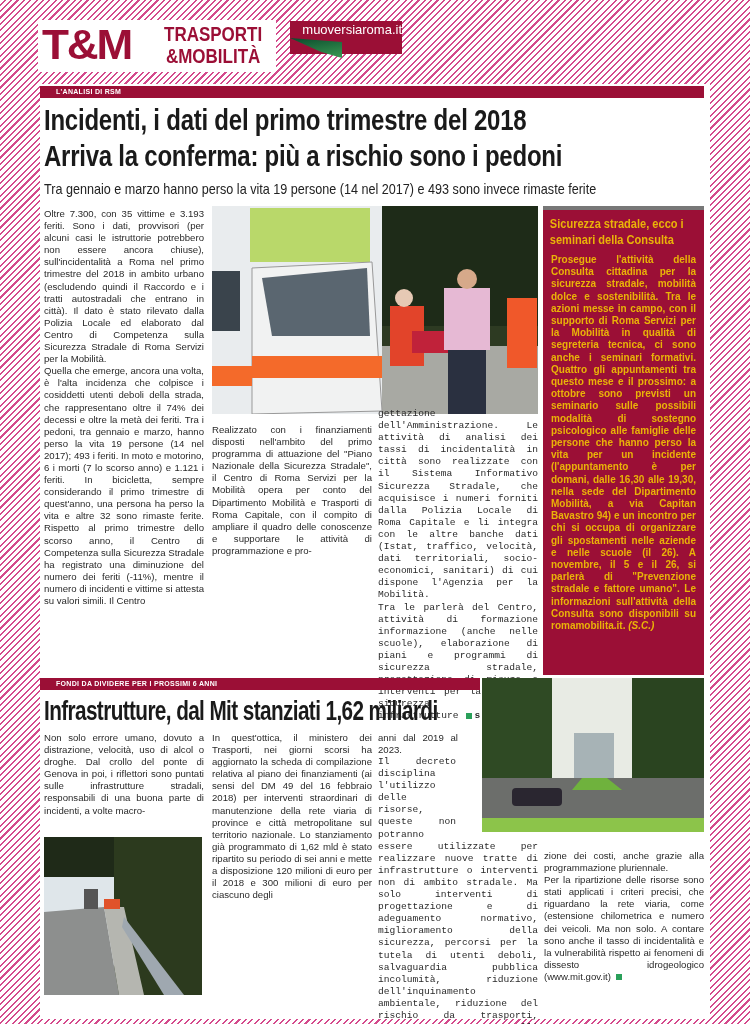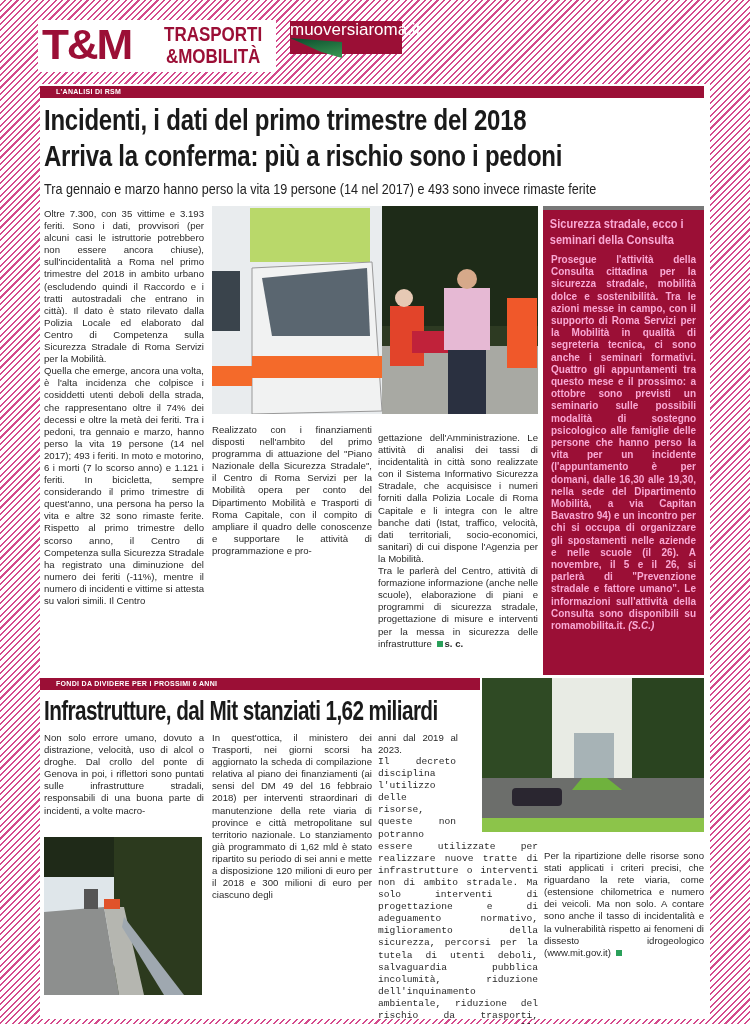--- a/index.html
+++ b/index.html
@@ -2,30 +2,30 @@
 <html><head>
 <meta charset="utf-8">
 <style>
   html,body{margin:0;padding:0;}
   body{width:750px;height:1024px;position:relative;overflow:hidden;
     background: repeating-linear-gradient(135deg,#ffffff 0px,#ffffff 3px,#d44a8c 3px,#d44a8c 4.5px);
     font-family:"Liberation Sans",sans-serif;color:#222;}
   .logo-box{position:absolute;left:38px;top:20px;width:238px;height:52px;background:#fff;text-align:center;}
   .logo-tm{position:absolute;left:4px;top:2px;font-family:"Liberation Sans",sans-serif;font-weight:bold;font-size:42px;line-height:46px;color:#9b0f36;letter-spacing:-2px;transform:scaleX(1.05);transform-origin:left;}
   .logo-words{position:absolute;left:126px;top:3px;font-weight:bold;color:#9b0f36;font-size:20px;line-height:22px;transform:scaleX(0.85);transform-origin:left;}
-  .site-tag{position:absolute;left:290px;top:21px;width:112px;height:33px;background:#9b0f36;color:#fff;font-size:17px;line-height:17px;text-align:right;}
+  .site-tag{position:absolute;left:290px;top:21px;width:112px;height:33px;background:#9b0f36;color:#fff;font-size:13px;line-height:17px;text-align:right;}
   .site-flag{position:absolute;left:290px;top:38px;width:52px;height:20px;background:linear-gradient(170deg,#0a4a2c,#3b9a54);clip-path:polygon(0 0,100% 20%,100% 100%,60% 70%);}
   .page{position:absolute;left:40px;top:84px;width:670px;height:935px;background:#fff;}
   .kicker{position:absolute;left:0;width:664px;height:12px;background:#9b0f36;color:#fff;font-size:7px;font-weight:bold;line-height:12px;padding-left:16px;box-sizing:border-box;letter-spacing:0.3px;}
   .headline{position:absolute;left:4px;top:18px;font-family:"Liberation Sans Narrow","Liberation Sans",sans-serif;font-weight:bold;font-size:30px;line-height:36px;color:#1a1a1a;transform:scaleX(0.80);transform-origin:left;white-space:nowrap;letter-spacing:-0.3px;}
   .subhead{position:absolute;left:4px;top:96px;font-size:15px;line-height:18px;color:#222;transform:scaleX(0.84);transform-origin:left;white-space:nowrap;}
   .col{position:absolute;font-size:9.6px;line-height:12.1px;text-align:justify;color:#2a2a2a;}
   .col p{margin:0;}
   .photo{position:absolute;overflow:hidden;}
-  .sidebar{position:absolute;left:503px;top:122px;width:161px;height:465px;background:#9b0f36;border-top:4px solid #777;color:#f9a8d4;}
+  .sidebar{position:absolute;left:503px;top:122px;width:161px;height:465px;background:#9b0f36;border-top:4px solid #777;color:#eab308;}
   .sb-title{padding:6px 8px 0 8px;font-size:13px;font-weight:bold;line-height:16px;transform:scaleX(0.85);transform-origin:left;width:185px;}
   .sb-body{padding:6px 8px 0 8px;font-size:10px;line-height:12.2px;font-weight:bold;text-align:justify;}
   .headline2{position:absolute;left:4px;top:610px;font-weight:bold;font-size:28px;line-height:34px;color:#1a1a1a;transform:scaleX(0.74);transform-origin:left;white-space:nowrap;letter-spacing:-0.8px;}
   .sq{display:inline-block;width:6px;height:6px;background:#2aa05a;margin:0 2px;vertical-align:middle;}
 </style>
 </head>
 <body>
 
 <div class="logo-box">
   <div class="logo-tm">T&amp;M</div>
@@ -68,21 +68,21 @@
       <rect x="232" y="82" width="46" height="62" fill="#e6b9d4"></rect>
       <circle cx="255" cy="73" r="10" fill="#d6a98a"></circle>
       <rect x="236" y="144" width="38" height="64" fill="#2a3040"></rect>
       <rect x="295" y="92" width="30" height="70" fill="#f0582a"></rect>
     </svg>
   </div>
 
   <div class="col" style="left:172px;top:340px;width:160px;">
     <p>Realizzato con i finanziamenti disposti nell'ambito del primo programma di attuazione del "Piano Nazionale della Sicurezza Stradale", il Centro di Roma Servizi per la Mobilità opera per conto del Dipartimento Mobilità e Trasporti di Roma Capitale, con il compito di ampliare il quadro delle conoscenze e supportare le attività di programmazione e pro-</p>
   </div>
-  <div class="col" style="left:338px;top:348px;width:160px;">
+  <div class="col" style="left:338px;top:324px;width:160px;font-family:Liberation Mono, monospace;">
     <p>gettazione dell'Amministrazione. Le attività di analisi dei tassi di incidentalità in città sono realizzate con il Sistema Informativo Sicurezza Stradale, che acquisisce i numeri forniti dalla Polizia Locale di Roma Capitale e li integra con le altre banche dati (Istat, traffico, velocità, dati territoriali, socio-economici, sanitari) di cui dispone l'Agenzia per la Mobilità.</p>
     <p><span>Tra le parlerà del Centro, attività di formazione informazione (anche nelle scuole), elaborazione di piani e programmi di sicurezza stradale, progettazione di misure e interventi per la messa in sicurezza delle infrastrutture</span> <span class="sq"></span><b>s. c.</b></p>
   </div>
 
   <div class="sidebar">
     <div class="sb-title">Sicurezza stradale, ecco i seminari della Consulta</div>
     <div class="sb-body"><span>Prosegue l'attività della Consulta cittadina per la sicurezza stradale, mobilità dolce e sostenibilità. Tra le azioni messe in campo, con il supporto di Roma Servizi per la Mobilità in qualità di segreteria tecnica, ci sono anche i seminari formativi. Quattro gli appuntamenti tra questo mese e il prossimo: a ottobre sono previsti un seminario sulle possibili modalità di sostegno psicologico alle famiglie delle persone che hanno perso la vita per un incidente (l'appuntamento è per domani, dalle 16,30 alle 19,30, nella sede del Dipartimento Mobilità, a via Capitan Bavastro 94) e un incontro per chi si occupa di organizzare gli spostamenti nelle aziende e nelle scuole (il 26). A novembre, il 5 e il 26, si parlerà di "Prevenzione stradale e fattore umano". Le informazioni sull'attività della Consulta sono disponibili su romamobilita.it.</span> <i>(S.C.)</i></div>
   </div>
 
   <div class="kicker" style="top:594px;width:440px;">FONDI DA DIVIDERE PER I PROSSIMI 6 ANNI</div>
@@ -118,15 +118,16 @@
       <rect x="0" y="140" width="222" height="14" fill="#8cc44a"></rect>
     </svg>
   </div>
   <div class="col" style="left:338px;top:648px;width:80px;">
     <p>anni dal 2019 al 2023.</p>
   </div>
   <div class="col" style="left:338px;top:672px;width:160px;font-family:Liberation Mono, monospace;">
     <p style="padding-right:0"><span style="float:right;width:82px;height:82px;"></span><span>Il decreto disciplina l'utilizzo delle risorse, queste non potranno essere utilizzate per realizzare nuove tratte di infrastrutture o interventi non di ambito stradale. Ma solo interventi di progettazione e di adeguamento normativo, miglioramento della sicurezza, percorsi per la tutela di utenti deboli, salvaguardia pubblica incolumità, riduzione dell'inquinamento ambientale, riduzione del rischio da trasporti, soprattutto quelli eccezionali, incremento della durabilità e ridu-</span></p>
   </div>
   <div class="col" style="left:504px;top:766px;width:160px;">
+    <p>zione dei costi, anche grazie alla programmazione pluriennale.</p>
     <p><span>Per la ripartizione delle risorse sono stati applicati i criteri precisi, che riguardano la rete viaria, come (estensione chilometrica e numero dei veicoli. Ma non solo. A contare sono anche il tasso di incidentalità e la vulnerabilità rispetto ai fenomeni di dissesto idrogeologico (www.mit.gov.it)</span> <span class="sq"></span></p>
   </div>
 </div>
 
 </body></html>

